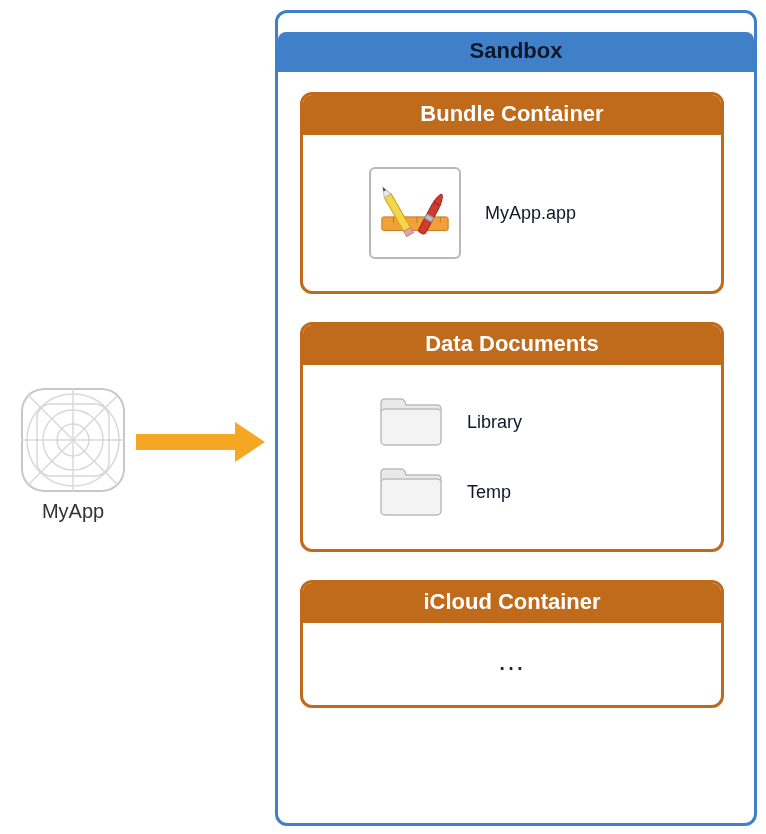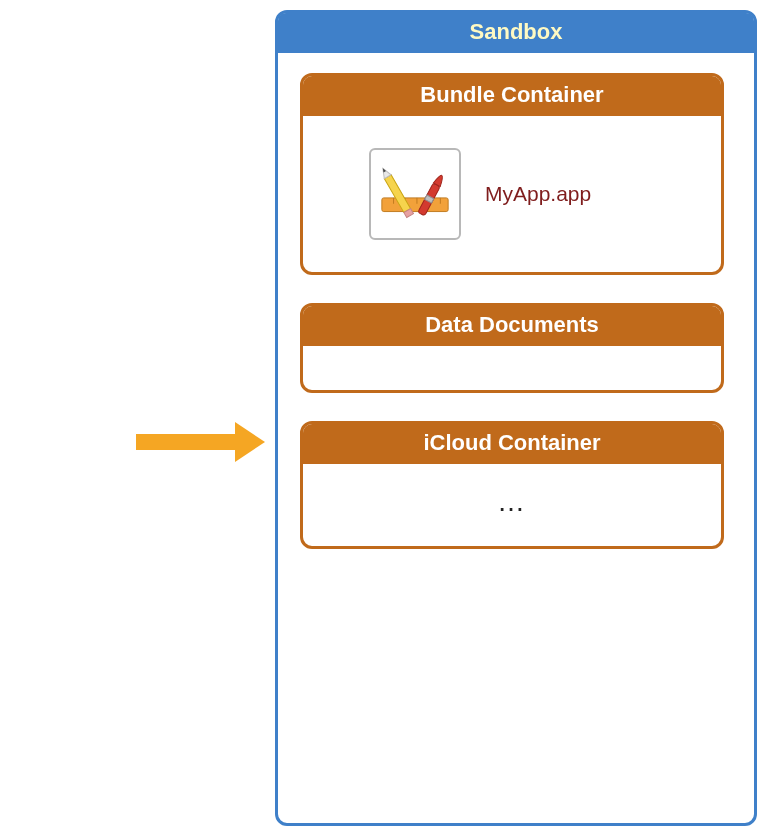--- a/index.html
+++ b/index.html
@@ -67,27 +67,28 @@
     top: 10px;
     width: 482px;
     height: 816px;
     border: 3px solid #3f80c9;
     border-radius: 12px;
     overflow: visible;
     background: #fff;
   }
   .sandbox-header {
     background: #3f80c9;
-    color: #fef9c3;
+    color: #0f172a;
     font-weight: 700;
     font-size: 22px;
     text-align: center;
     padding: 6px 0 8px 0;
     border-top-left-radius: 8px;
     border-top-right-radius: 8px;
+    margin-top: 19px;
   }
   .sandbox-body {
     padding: 20px 30px 8px 22px;
   }
 
   
   .container-card {
     border: 3px solid #c06a1b;
     border-radius: 12px;
     background: #fff;
@@ -105,22 +106,22 @@
   .container-body {
     padding: 22px 26px;
   }
   .row {
     display: flex;
     align-items: center;
     gap: 24px;
     padding: 10px 0;
   }
   .row .label {
-    font-size: 21px;
-    color: #7f1d1d;
+    font-size: 18px;
+    color: #0f172a;
   }
 
   
   .bundle-tile {
     width: 92px;
     height: 92px;
     border: 2px solid #b8b8b8;
     border-radius: 6px;
     background: #fff;
     display: flex;
@@ -143,20 +144,46 @@
     padding: 22px 0 28px 0;
     color: #222;
     letter-spacing: 2px;
   }
 </style>
 </head>
 <body>
 
 <div class="wrap">
 
+  <div class="app-side">
+    <div class="app-icon">
+      <svg viewBox="0 0 104 104" width="104" height="104">
+        <defs>
+          <clipPath id="sq">
+              <rect x="0" y="0" width="104" height="104" rx="22" ry="22"></rect>
+            </clipPath>
+        </defs>
+        <g clip-path="url(#sq)">
+          <rect x="1" y="1" width="102" height="102" rx="22" ry="22" fill="#fff" stroke="#c7c7c7" stroke-width="2"></rect>
+
+          <line x1="52" y1="0" x2="52" y2="104" stroke="#d8d8d8" stroke-width="1.5"></line>
+          <line x1="0" y1="52" x2="104" y2="52" stroke="#d8d8d8" stroke-width="1.5"></line>
+          <line x1="0" y1="0" x2="104" y2="104" stroke="#d8d8d8" stroke-width="1.5"></line>
+          <line x1="104" y1="0" x2="0" y2="104" stroke="#d8d8d8" stroke-width="1.5"></line>
+
+          <circle cx="52" cy="52" r="46" fill="none" stroke="#d8d8d8" stroke-width="1.5"></circle>
+          <circle cx="52" cy="52" r="30" fill="none" stroke="#d8d8d8" stroke-width="1.5"></circle>
+          <circle cx="52" cy="52" r="16" fill="none" stroke="#d8d8d8" stroke-width="1.5"></circle>
+
+          <rect x="16" y="16" width="72" height="72" rx="14" fill="none" stroke="#d8d8d8" stroke-width="1.5"></rect>
+        </g>
+      </svg>
+    </div>
+    <div class="app-label">MyApp</div>
+  </div>
 
   <div class="arrow">
     <div class="arrow-shaft"></div>
     <div class="arrow-head"></div>
   </div>
 
   <div class="sandbox">
     <div class="sandbox-header">Sandbox</div>
     <div class="sandbox-body">
 
@@ -189,20 +216,38 @@
               </svg>
             </div>
             <div class="label">MyApp.app</div>
           </div>
         </div>
       </div>
 
       <div class="container-card">
         <div class="container-header">Data Documents</div>
         <div class="container-body">
+          <div class="row">
+            <div class="folder">
+              <svg viewBox="0 0 64 50" width="64" height="50">
+                <path d="M2 10 L2 6 Q2 2 6 2 L22 2 Q25 2 26 5 L27 8 L58 8 Q62 8 62 12 L62 14 L2 14 Z" fill="#e9e9e9" stroke="#bcbcbc" stroke-width="1.5"></path>
+                <rect x="2" y="12" width="60" height="36" rx="4" fill="#f3f3f3" stroke="#bcbcbc" stroke-width="1.5"></rect>
+              </svg>
+            </div>
+            <div class="label">Library</div>
+          </div>
+          <div class="row">
+            <div class="folder">
+              <svg viewBox="0 0 64 50" width="64" height="50">
+                <path d="M2 10 L2 6 Q2 2 6 2 L22 2 Q25 2 26 5 L27 8 L58 8 Q62 8 62 12 L62 14 L2 14 Z" fill="#e9e9e9" stroke="#bcbcbc" stroke-width="1.5"></path>
+                <rect x="2" y="12" width="60" height="36" rx="4" fill="#f3f3f3" stroke="#bcbcbc" stroke-width="1.5"></rect>
+              </svg>
+            </div>
+            <div class="label">Temp</div>
+          </div>
         </div>
       </div>
 
       <div class="container-card" style="margin-bottom:12px">
         <div class="container-header">iCloud Container</div>
         <div class="ellipsis">…</div>
       </div>
 
     </div>
   </div>

